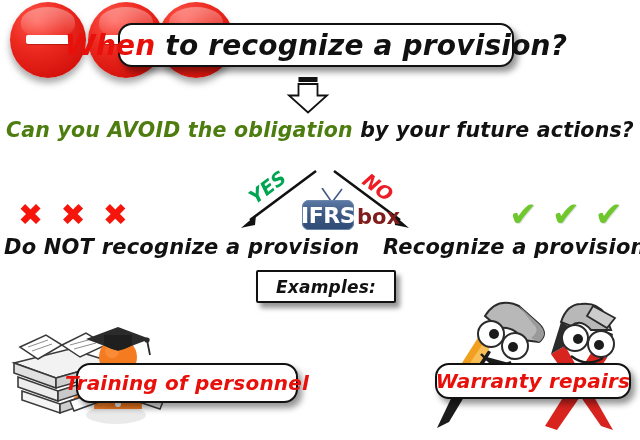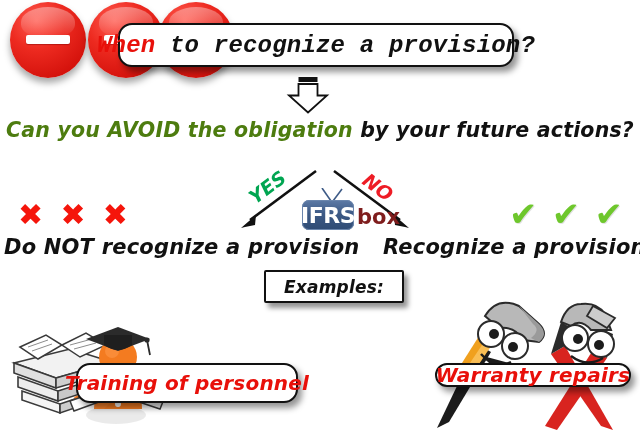--- a/index.html
+++ b/index.html
@@ -72,24 +72,23 @@
   }
 
   .hand {
     font-family: "DejaVu Sans", sans-serif;
     font-style: italic;
     font-weight: 600;
     letter-spacing: 0.2px;
   }
 
   #title-text {
-    font-size: 24px;
+    font-size: 28px;
     white-space: nowrap;
     color: #111111;
-    font-family: Liberation Mono, monospace;
   }
   #title-text .red { color: #e8100a; }
 
   #question-line {
     position: absolute;
     left: 0;
     top: 118px;
     width: 640px;
     text-align: center;
     font-size: 20.5px;
@@ -262,21 +261,21 @@
   </div>
   <div class="outcome hand" style="left:4px; top:235px;">Do NOT recognize a provision</div>
 
   <div class="mark-row" style="left:509px; top:197px; width:114px; justify-content:space-between;">
     <span class="check-mark">✔</span>
     <span class="check-mark">✔</span>
     <span class="check-mark">✔</span>
   </div>
   <div class="outcome hand" style="left:383px; top:235px;">Recognize a provision</div>
 
-  <div class="square-box" style="left:264px; top:270px; width:140px; height:33px;">
+  <div class="square-box" style="left:256px; top:270px; width:140px; height:33px;">
     <span id="examples-text" class="hand">Examples:</span>
   </div>
 
   <svg style="position:absolute; left:8px; top:305px;" width="190" height="125" viewBox="0 0 190 125">
 
     <g>
       <path d="M6 58 L62 44 L104 57 L48 73 Z" fill="#f2f2f2" stroke="#3a3a3a" stroke-width="1.6"></path>
       <path d="M6 58 L6 68 L48 83 L48 73 Z" fill="#e0e0e0" stroke="#3a3a3a" stroke-width="1.6"></path>
       <path d="M48 73 L104 57 L104 67 L48 83 Z" fill="#cfcfcf" stroke="#3a3a3a" stroke-width="1.6"></path>
       <path d="M10 72 L50 86 L50 96 L10 82 Z" fill="#ededed" stroke="#3a3a3a" stroke-width="1.6"></path>
@@ -340,17 +339,17 @@
       <path d="M146 22 Q152 4 166 4 Q182 2 190 14 L196 30 L176 30 Q166 18 156 26 Z" fill="#b8b8b8" stroke="#2b2b2b" stroke-width="2"></path>
       <path d="M178 6 L200 18 L192 28 L172 16 Z" fill="#cccccc" stroke="#2b2b2b" stroke-width="1.8"></path>
       <circle cx="160" cy="38" r="13" fill="#ffffff" stroke="#2b2b2b" stroke-width="2"></circle>
       <circle cx="186" cy="44" r="13" fill="#ffffff" stroke="#2b2b2b" stroke-width="2"></circle>
       <circle cx="163" cy="39" r="5" fill="#1c1c1c"></circle>
       <circle cx="184" cy="45" r="5" fill="#1c1c1c"></circle>
       <path d="M156 56 Q172 68 188 58" fill="none" stroke="#1c1c1c" stroke-width="2.4"></path>
     </g>
   </svg>
 
-  <div class="callout" style="left:435px; top:363px; width:196px; height:24px;">
+  <div class="callout" style="left:435px; top:363px; width:196px; height:36px;">
     <span class="example-label hand">Warranty repairs</span>
   </div>
 
 </div>
 
 </body></html>

